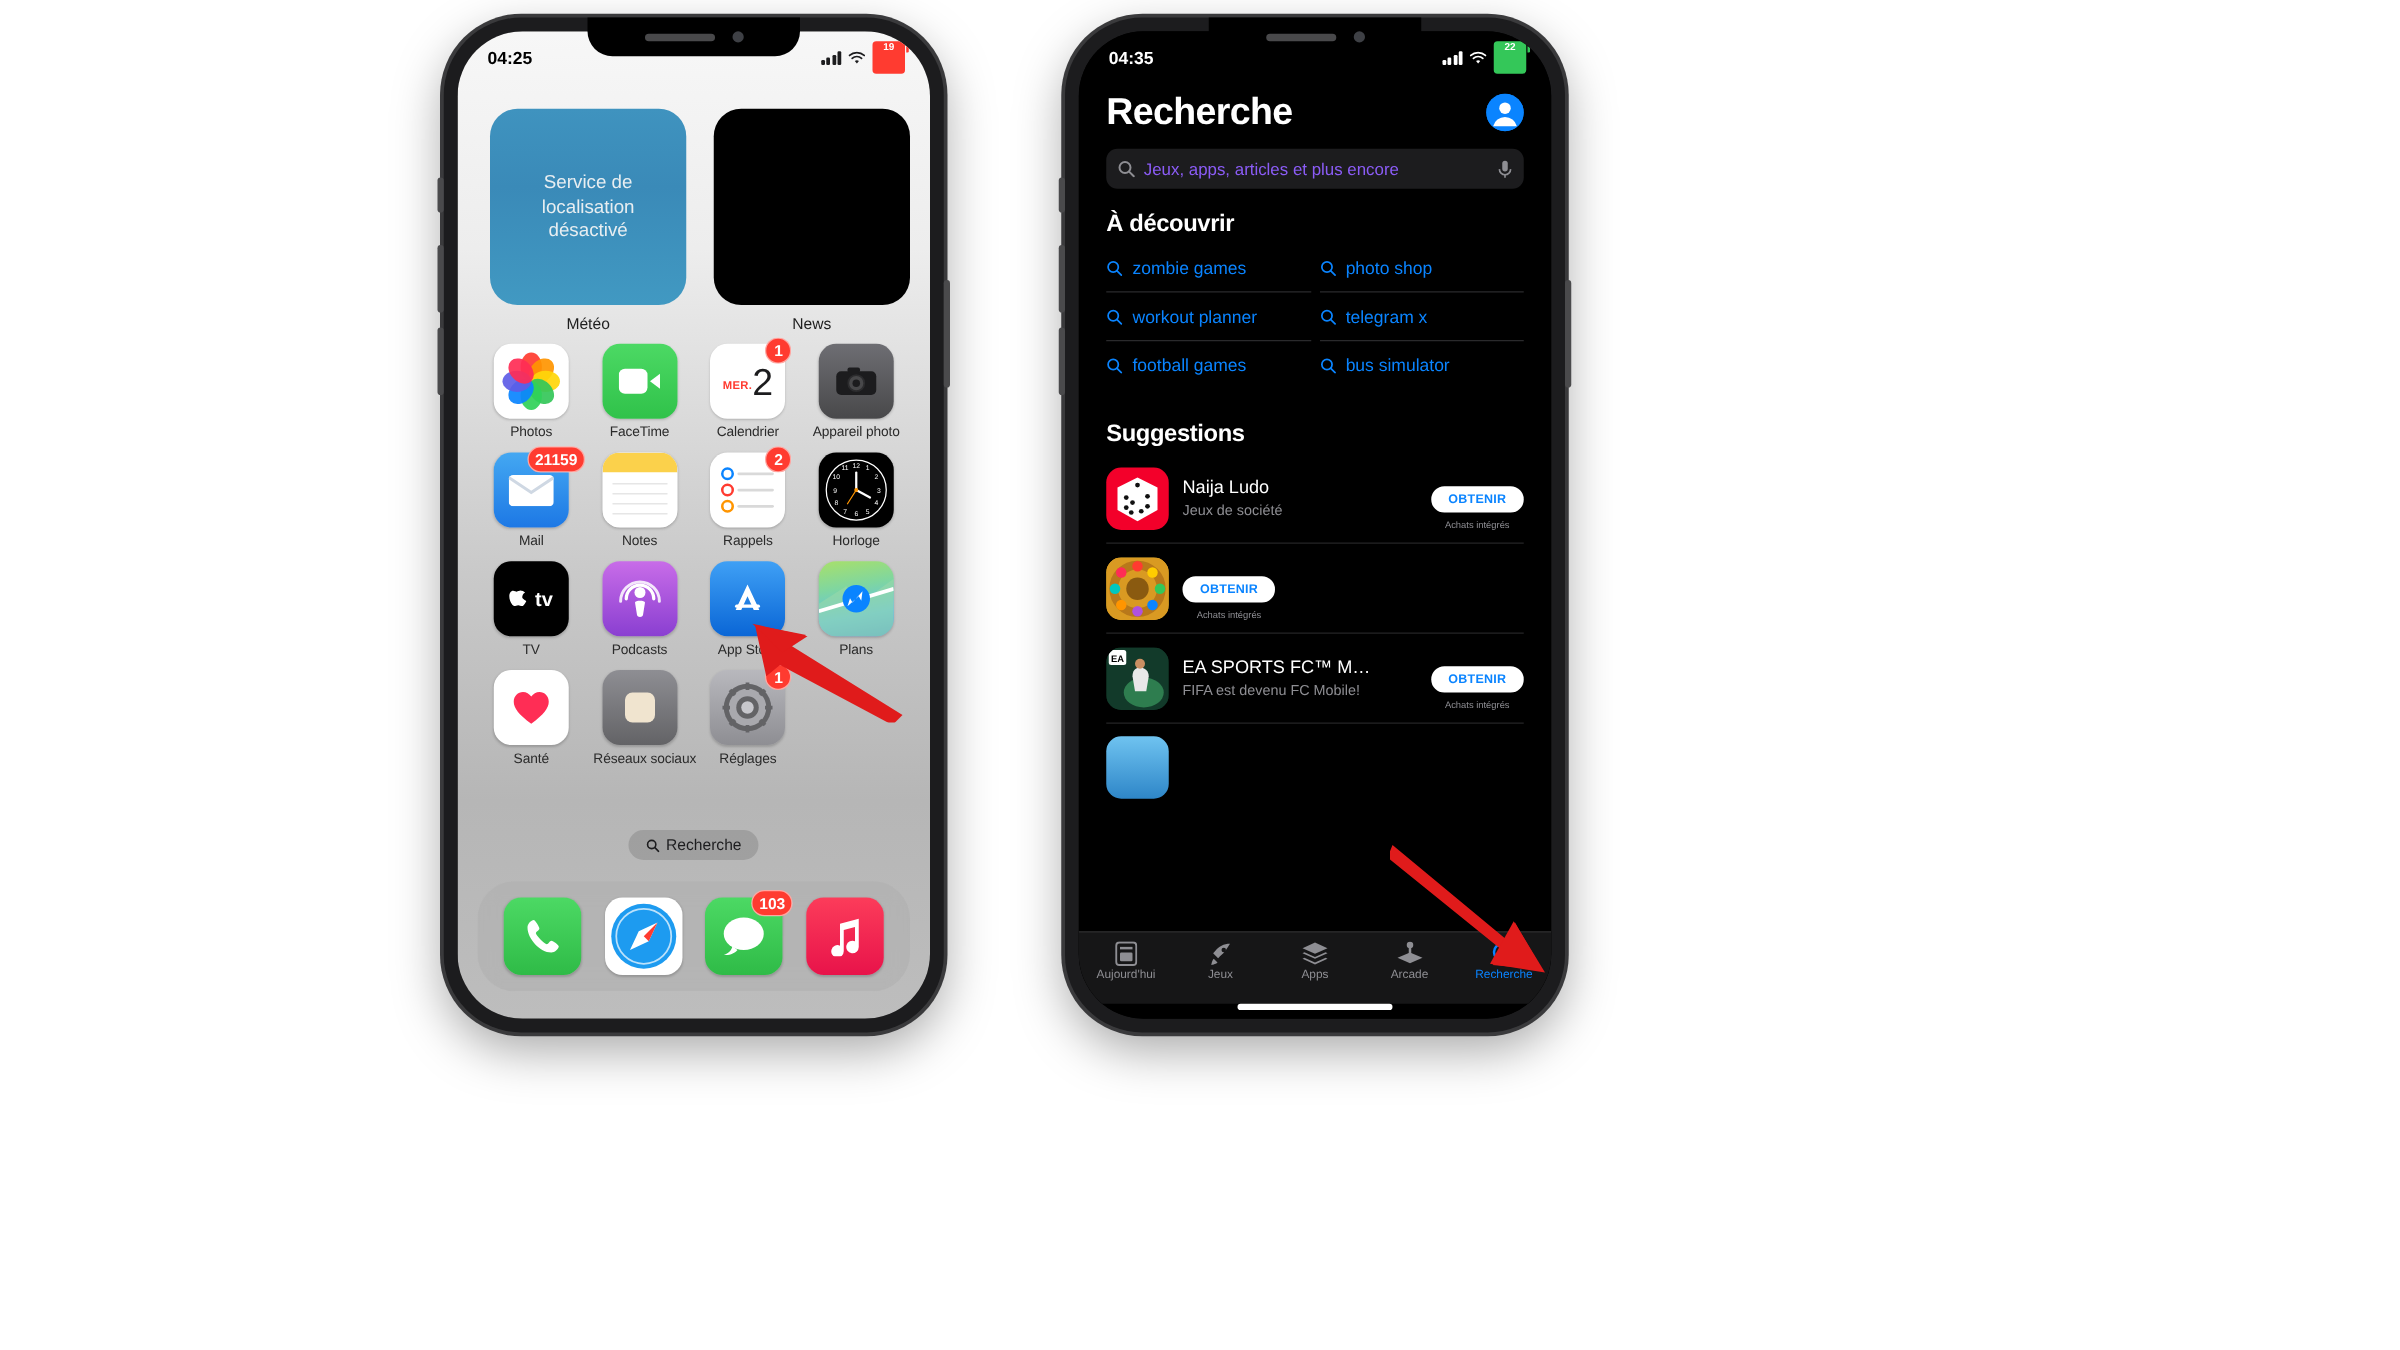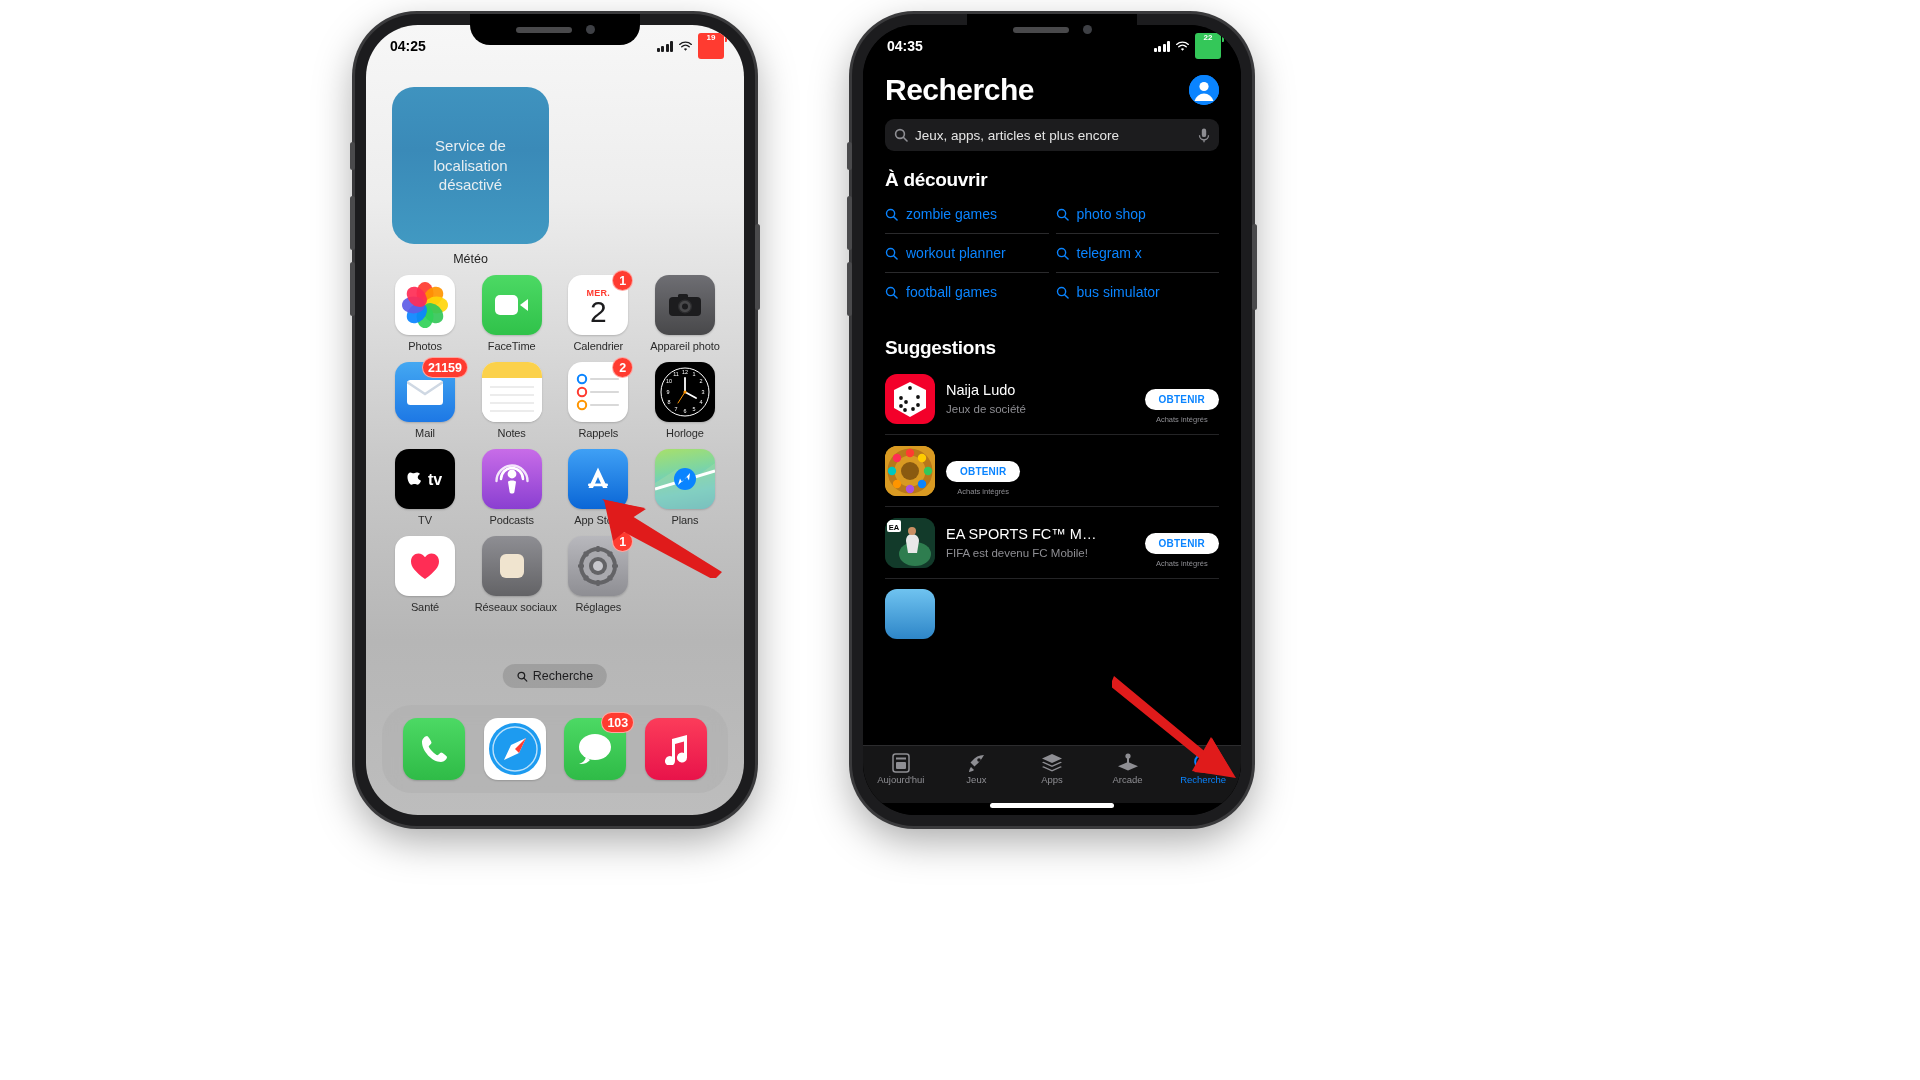--- a/index.html
+++ b/index.html
@@ -95,21 +95,21 @@
     position:absolute; bottom:22px; left:16px; right:16px; height:88px;
     background:rgba(175,175,175,.55); border-radius:30px; backdrop-filter:blur(8px);
     display:flex; align-items:center; justify-content:space-around; padding:0 12px;
   }
   .dock .app .icon { width:62px; height:62px; border-radius:14px; }
 
   
   .ic-photos{background:#fff;}
   .petal{position:absolute;width:17px;height:23px;border-radius:50%;left:50%;top:50%;transform-origin:50% 100%;opacity:.92;}
   .ic-facetime{background:linear-gradient(180deg,#4cd964 0%,#30c24a 100%);}
-  .ic-calendar{background:#fff;display:flex;flex-direction:column;align-items:center;justify-content:flex-start;padding-top:5px;}
+  .ic-calendar{background:#fff;display:flex;flex-direction:row;align-items:center;justify-content:flex-start;padding-top:5px;}
   .cal-d{font-size:9px;font-weight:700;color:#ff3b30;letter-spacing:.3px;}
   .cal-n{font-size:30px;font-weight:300;color:#1c1c1e;line-height:1;margin-top:-1px;}
   .ic-camera{background:linear-gradient(180deg,#6e6e73 0%,#48484a 100%);}
   .ic-mail{background:linear-gradient(180deg,#44a8f2 0%,#1d78e5 100%);}
   .ic-notes{background:#fff;}
   .ic-reminders{background:#fff;}
   .ic-clock{background:#000;}
   .ic-tv{background:#000;color:#fff;font-size:20px;font-weight:700;}
   .ic-podcasts{background:linear-gradient(180deg,#c86ce8 0%,#8a3fd1 100%);}
   .ic-appstore{background:linear-gradient(180deg,#3fa0f5 0%,#0a66d6 100%);}
@@ -124,21 +124,21 @@
 
   
   #appstore { position:absolute; inset:0; background:#000; color:#fff; }
   .as-head { padding:48px 22px 0 22px; }
   .as-title { font-size:30px; font-weight:bold; letter-spacing:-.5px; }
   .as-avatar { width:30px; height:30px; border-radius:50%; background:#0a84ff; }
   .as-row-top { display:flex; align-items:center; justify-content:space-between; }
   .as-search {
     margin-top:12px; height:32px; background:#1c1c1e; border-radius:9px;
     display:flex; align-items:center; gap:7px; padding:0 9px;
-    color:#e5e5e5; font-size:13.5px;
+    color:#8b5cf6; font-size:13.5px;
   }
   .as-sec { font-size:19px; font-weight:bold; margin:18px 22px 4px 22px; letter-spacing:-.3px;}
   .disc-grid { margin:0 22px; display:grid; grid-template-columns:1fr 1fr; column-gap:7px; }
   .disc {
     display:flex; align-items:center; gap:8px; padding:11px 0;
     border-bottom:1px solid #2a2a2c; color:#0a84ff; font-size:14px;
   }
   .sugg { margin:0 22px; }
   .sugg-row { display:flex; align-items:center; gap:11px; padding:10px 0; border-bottom:1px solid #242426; }
   .sugg-ic { width:50px; height:50px; border-radius:12px; flex:none; overflow:hidden; position:relative; }
@@ -199,20 +199,24 @@
             </div>
           </div>
         </div>
 
         <div class="widget-row">
           <div class="widget">
             <div class="tile tile-weather">
               <span>Service de localisation désactivé</span>
             </div>
             <div class="wlabel">Météo</div>
+          </div>
+          <div class="widget">
+            <div class="tile tile-news"></div>
+            <div class="wlabel">News</div>
           </div>
         </div>
 
         <div class="grid">
 
           <div class="grid-row">
             <div class="app">
               <div class="icon ic-photos">
                 <div class="petal" style="background: rgb(255, 59, 48); transform: translate(-50%, -100%) rotate(0deg); margin-top: 0px;"></div>
                 <div class="petal" style="background: rgb(255, 149, 0); transform: translate(-50%, -100%) rotate(45deg); margin-top: 0px;"></div>

